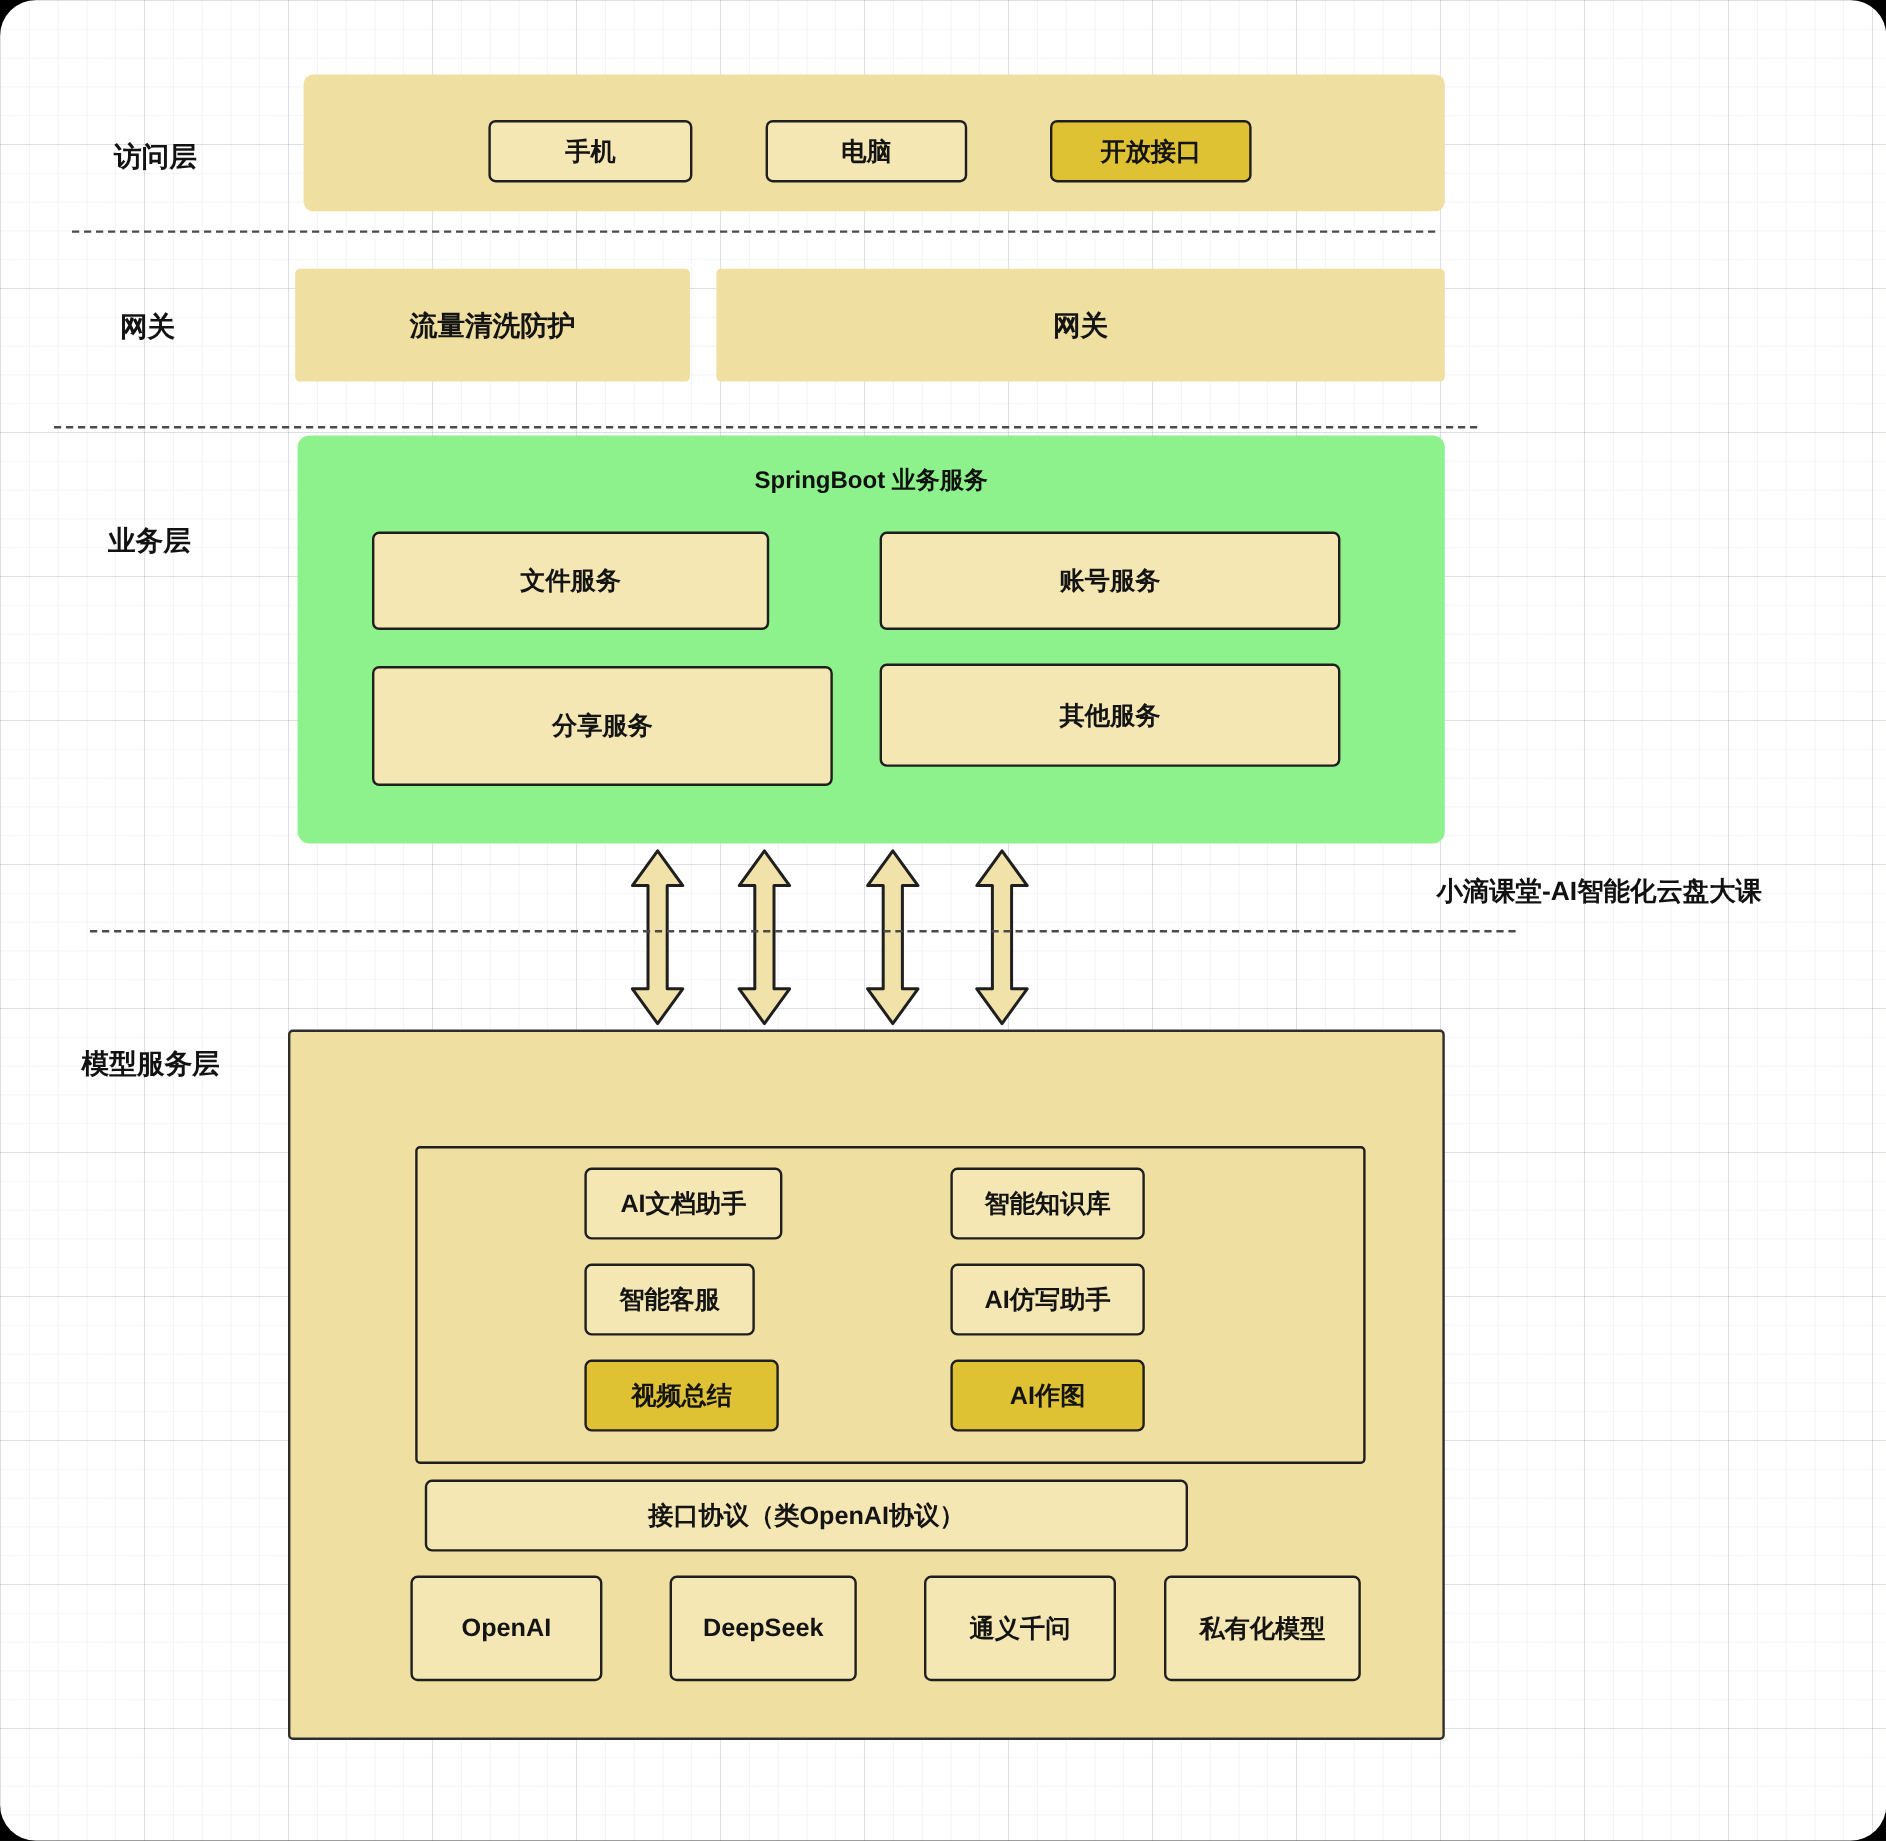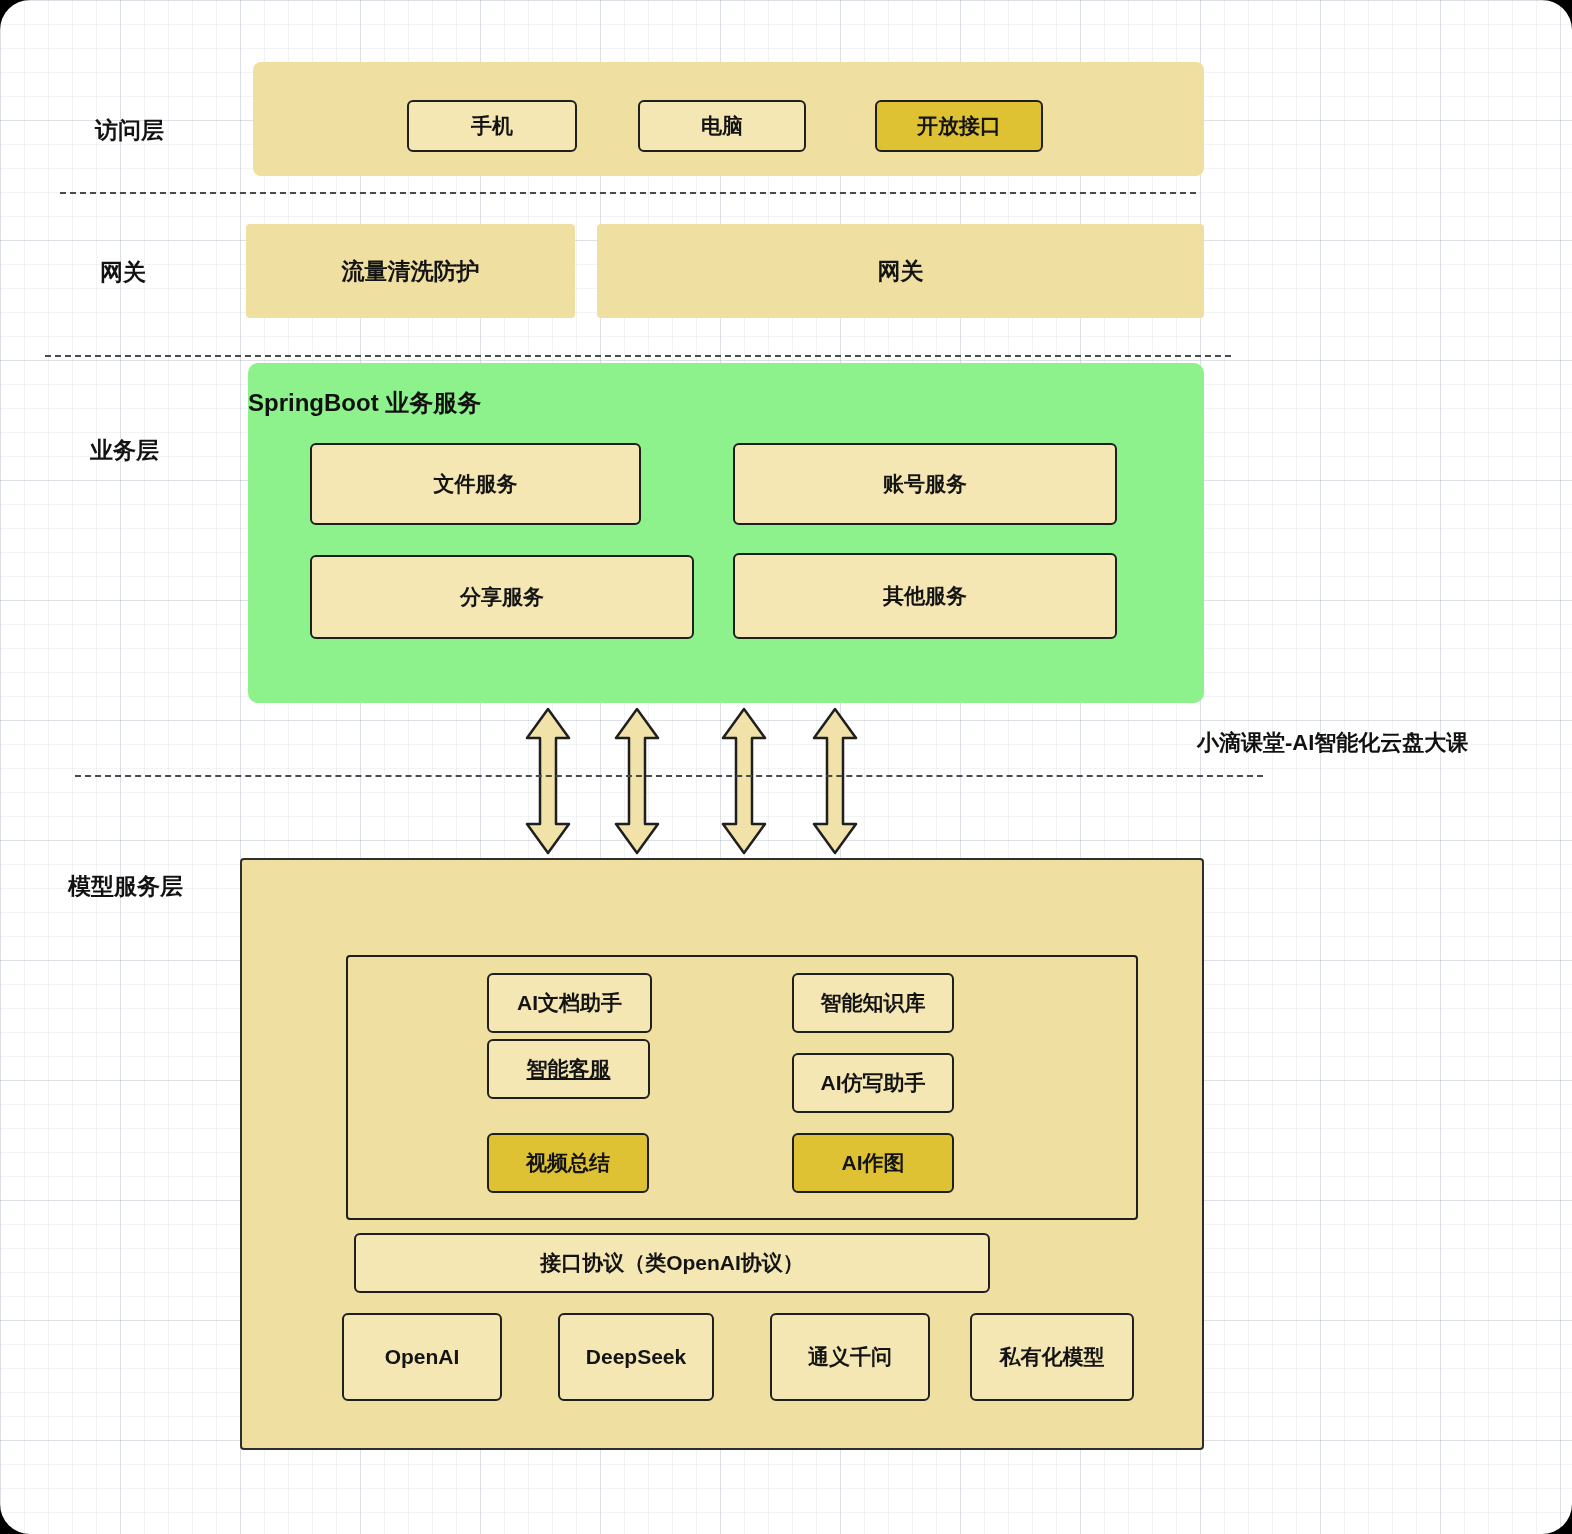--- a/index.html
+++ b/index.html
@@ -37,22 +37,22 @@
 
   .dashed-line {
     position:absolute; height:0; border-top:2px dashed #4a4a4a;
   }
 
   .green-container {
     position:absolute; left:248px; top:363px; width:956px; height:340px;
     background:#8DF18C; border-radius:10px;
   }
   .container-title {
-    position:absolute; top:24px; left:0; width:100%; 
-    font-size:24px; font-weight:600; color:#111;
+    position:absolute; top:24px; left:0; width:100%; text-align:center;
+    font-size:20px; font-weight:600; color:#111;
   }
 
   .arrow { position:absolute; width:46px; height:150px; }
 
   .annotation {
     position:absolute; left:1197px; top:728px; font-size:22px; font-weight:600;
     color:#111; white-space:nowrap;
   }
 
   .model-container {
@@ -90,21 +90,21 @@
 
   <div class="dashed-line" style="left:45px; top:355px; width:1186px;"></div>
 
   <div class="layer-label" style="left:90px; top:435px;">业务层</div>
 
   <div class="green-container">
     <div class="container-title">SpringBoot 业务服务</div>
 
     <div class="node" style="left:62px; top:80px; width:331px; height:82px;">文件服务</div>
     <div class="node" style="left:485px; top:80px; width:384px; height:82px;">账号服务</div>
-    <div class="node" style="left:62px; top:192px; width:384px; height:84px;">分享服务</div>
+    <div class="node" style="left:62px; top:192px; width:384px; height:100px;">分享服务</div>
 
     <div class="node" style="left:485px; top:190px; width:384px; height:86px;">其他服务</div>
   </div>
 
   <svg class="arrow" style="left:525px; top:706px;" viewBox="0 0 46 150">
     <polygon points="23,3 44,32 31,32 31,118 44,118 23,147 2,118 15,118 15,32 2,32" fill="#F0E2A8" stroke="#1f1f1f" stroke-width="2.5" stroke-linejoin="round"></polygon>
   </svg>
   <svg class="arrow" style="left:614px; top:706px;" viewBox="0 0 46 150">
     <polygon points="23,3 44,32 31,32 31,118 44,118 23,147 2,118 15,118 15,32 2,32" fill="#F0E2A8" stroke="#1f1f1f" stroke-width="2.5" stroke-linejoin="round"></polygon>
   </svg>
@@ -119,21 +119,21 @@
 
   <div class="dashed-line" style="left:75px; top:775px; width:1188px;"></div>
 
   <div class="layer-label" style="left:68px; top:871px;">模型服务层</div>
 
   <div class="model-container">
 
     <div class="capability-group">
       <div class="node" style="left:139px; top:16px; width:165px; height:60px;">AI文档助手</div>
       <div class="node" style="left:444px; top:16px; width:162px; height:60px;">智能知识库</div>
-      <div class="node" style="left:139px; top:82px; width:163px; height:60px;text-decoration:underline;">智能客服</div>
+      <div class="node" style="left:139px; top:96px; width:142px; height:60px;">智能客服</div>
       <div class="node" style="left:444px; top:96px; width:162px; height:60px;">AI仿写助手</div>
       <div class="node gold" style="left:139px; top:176px; width:162px; height:60px;">视频总结</div>
       <div class="node gold" style="left:444px; top:176px; width:162px; height:60px;">AI作图</div>
     </div>
 
     <div class="node" style="left:112px; top:373px; width:636px; height:60px;">接口协议（类OpenAI协议）</div>
 
     <div class="node" style="left:100px; top:453px; width:160px; height:88px;">OpenAI</div>
     <div class="node" style="left:316px; top:453px; width:156px; height:88px;">DeepSeek</div>
     <div class="node" style="left:528px; top:453px; width:160px; height:88px;">通义千问</div>

